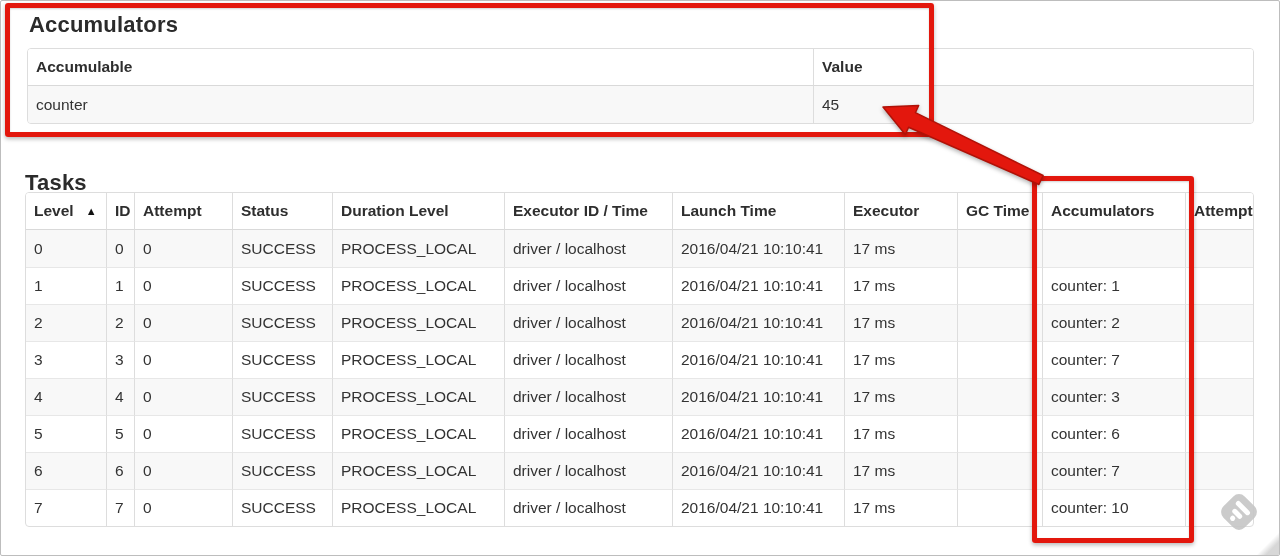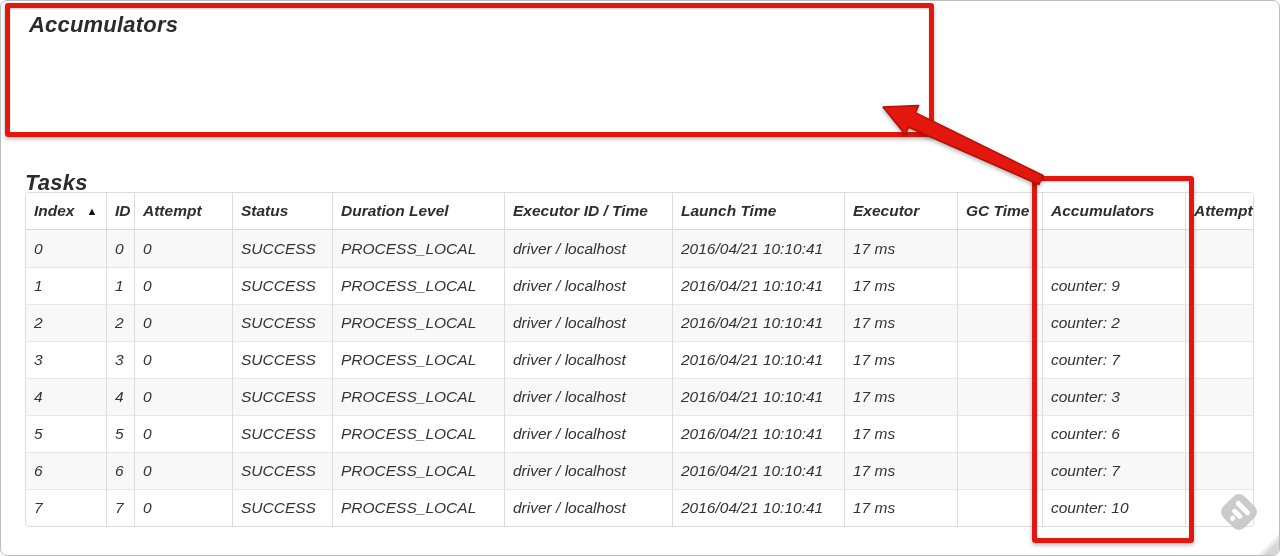--- a/index.html
+++ b/index.html
@@ -1,20 +1,20 @@
 <!DOCTYPE html>
 <html><head>
 <meta charset="utf-8">
 <style>
   * { margin:0; padding:0; box-sizing:border-box; }
   html,body { width:1280px; height:556px; background:#fff; overflow:hidden;
               font-family:"Liberation Sans","DejaVu Sans",sans-serif; color:#333; }
   .page {
     position:absolute; left:0; top:0; width:1280px; height:556px;
-    background:#fff; border:1px solid #bdbdbd; border-radius:7px; overflow:hidden;font-style:italic;
+    background:#fff; border:1px solid #bdbdbd; border-radius:2px; overflow:hidden;
   }
   .section-title {
     position:absolute; font-size:22px; font-weight:bold; color:#2b2b2b; letter-spacing:.2px;
   }
   #acc-title { left:28px; top:11px; }
   #tasks-title { left:24px; top:149px;margin-top:20px; }
 
   .tbl-wrap {
     position:absolute; border:1px solid #ddd; border-radius:4px; overflow:hidden; background:#fff;
   }
@@ -49,20 +49,40 @@
     background:linear-gradient(315deg, #d7d7d7 0 30%, rgba(255,255,255,0) 52%);
   }
 </style>
 </head>
 <body>
 
 <div class="page">
 
   <div class="section-title" id="acc-title">Accumulators</div>
 
+  <div class="tbl-wrap" id="acc-wrap">
+    <table>
+      <colgroup>
+          <col style="width:785px">
+          <col>
+        </colgroup>
+      <thead>
+        <tr>
+          <th>Accumulable</th>
+          <th>Value</th>
+        </tr>
+      </thead>
+      <tbody>
+        <tr>
+          <td>counter</td>
+          <td>45</td>
+        </tr>
+      </tbody>
+    </table>
+  </div>
 
   <div class="section-title" id="tasks-title">Tasks</div>
 
   <div class="tbl-wrap" id="tasks-wrap">
     <table>
       <colgroup>
         <col style="width:80px">
           <col style="width:28px">
           <col style="width:98px">
         <col style="width:100px">
@@ -70,21 +90,21 @@
           <col style="width:168px">
         <col style="width:172px">
           <col style="width:113px">
           <col style="width:85px">
         <col style="width:143px">
           <col>
       </colgroup>
       <thead>
         <tr>
           <th>
-            <span>Index</span><span class="sort-icon">▲</span>
+            <span>Level</span><span class="sort-icon">▲</span>
           </th>
           <th>ID</th>
           <th>Attempt</th>
           <th>Status</th>
           <th>Duration Level</th>
           <th>Executor ID / Time</th>
           <th>Launch Time</th>
           <th>Executor</th>
           <th>GC Time</th>
           <th>Accumulators</th>
@@ -108,21 +128,21 @@
           <tr>
             <td>1</td>
             <td>1</td>
             <td>0</td>
             <td>SUCCESS</td>
             <td>PROCESS_LOCAL</td>
             <td>driver / localhost</td>
             <td>2016/04/21 10:10:41</td>
             <td>17 ms</td>
             <td></td>
-            <td>counter: 9</td>
+            <td>counter: 1</td>
             <td></td>
           </tr>
           <tr>
             <td>2</td>
             <td>2</td>
             <td>0</td>
             <td>SUCCESS</td>
             <td>PROCESS_LOCAL</td>
             <td>driver / localhost</td>
             <td>2016/04/21 10:10:41</td>

